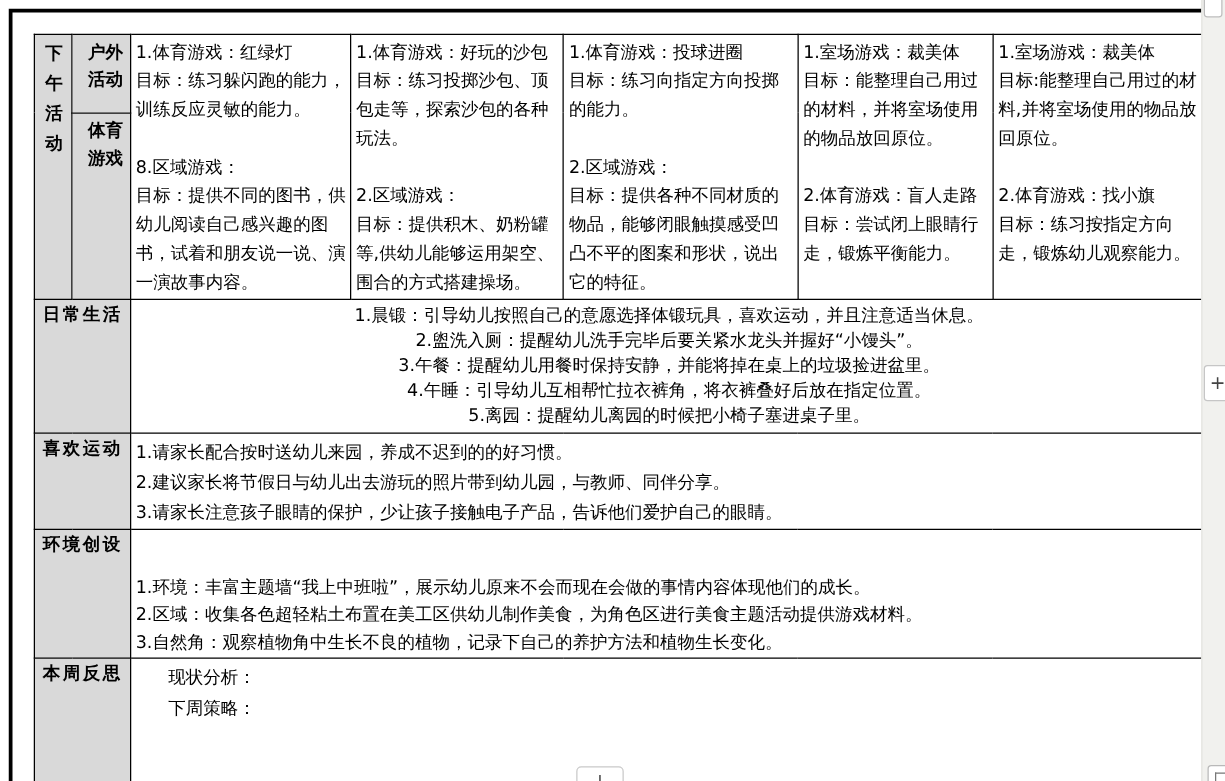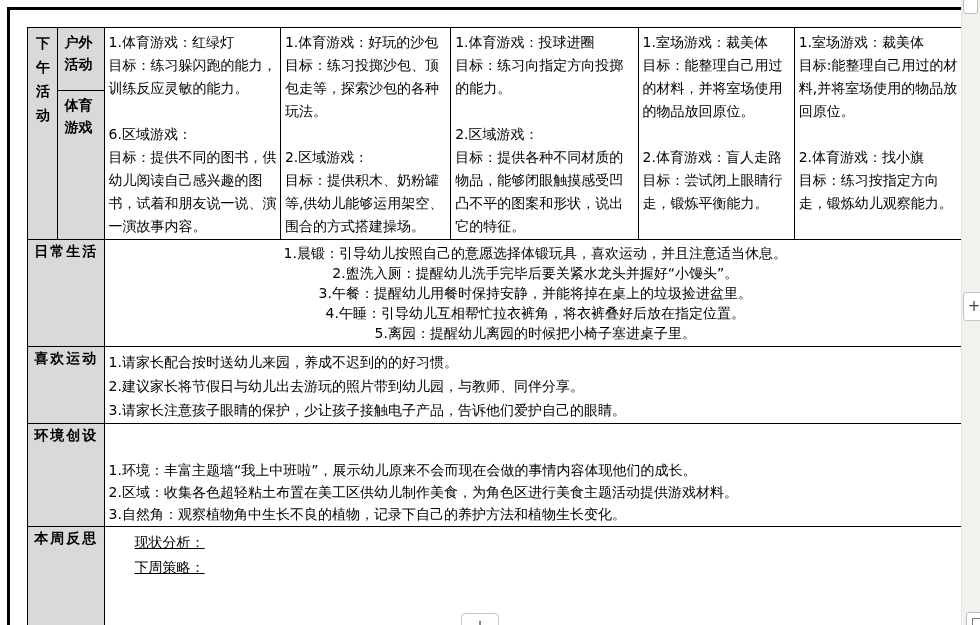--- a/index.html
+++ b/index.html
@@ -9,28 +9,28 @@
     padding:17px;background:#fff;}
   table.doc{border-collapse:collapse;table-layout:fixed;width:939px;}
   table.doc td{border:1px solid #000;vertical-align:top;overflow:hidden;
     font-size:14px;padding:3px 3px 1px 4px;}
   td.hdr{background:#d9d9d9;font-weight:bold;font-size:15px;
     vertical-align:middle;text-align:center;padding:0;}
   .hdr-inline{letter-spacing:2px;margin-top:32px;}
   .vert{display:inline-block;width:17px;word-break:break-all;
     line-height:24px;text-align:center;}
   .two-line{display:inline-block;width:34px;word-break:break-all;
-    line-height:22px;text-align:left;}
+    line-height:22px;text-align:right;}
   .pre{white-space:pre-line;display:block;}
   .r1 .pre{line-height:23px;}
   .r2 .pre{line-height:20px;text-align:center;}
   .r3 .pre{line-height:24px;}
   .r4 .pre{line-height:22px;margin-top:32px;}
   .r5cell{vertical-align:middle;}
-  .r5cell .pre{line-height:25px;padding-left:26px;text-decoration:underline;}
+  .r5cell .pre{line-height:25px;padding-left:26px;}
   td.c5pad{padding-top:17px;}
   
   .scroll-strip{position:absolute;right:0;top:0;width:18px;height:625px;
     background:#f1f1ee;border-left:1px solid #e4e4e0;}
   .mini-btn{position:absolute;background:#fff;border:1px solid #bdbdbd;
     border-radius:3px;box-sizing:border-box;color:#444;
     font-size:15px;line-height:15px;text-align:center;}
   .btn-top-partial{left:963px;top:-8px;width:15px;height:22px;}
   .btn-scroll-plus{left:963px;top:292px;width:22px;height:29px;
     border-color:#c6c6c6;padding-top:6px;}
@@ -62,21 +62,21 @@
       <td class="hdr" rowspan="2">
         <span class="vert">下午活动</span>
       </td>
       <td class="hdr">
         <span class="two-line">户外活动</span>
       </td>
       <td rowspan="2">
         <span class="pre">1.体育游戏：红绿灯
 目标：练习躲闪跑的能力，训练反应灵敏的能力。
 
-6.区域游戏：
+8.区域游戏：
 目标：提供不同的图书，供幼儿阅读自己感兴趣的图书，试着和朋友说一说、演一演故事内容。</span>
       </td>
       <td rowspan="2">
         <span class="pre">1.体育游戏：好玩的沙包
 目标：练习投掷沙包、顶包走等，探索沙包的各种玩法。
 
 2.区域游戏：
 目标：提供积木、奶粉罐等,供幼儿能够运用架空、围合的方式搭建操场。</span>
       </td>
       <td rowspan="2">

